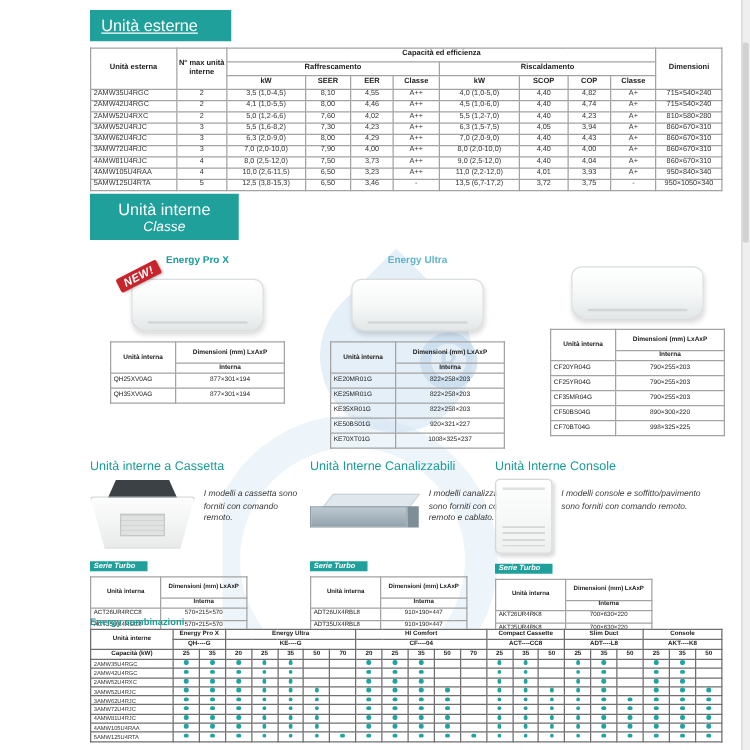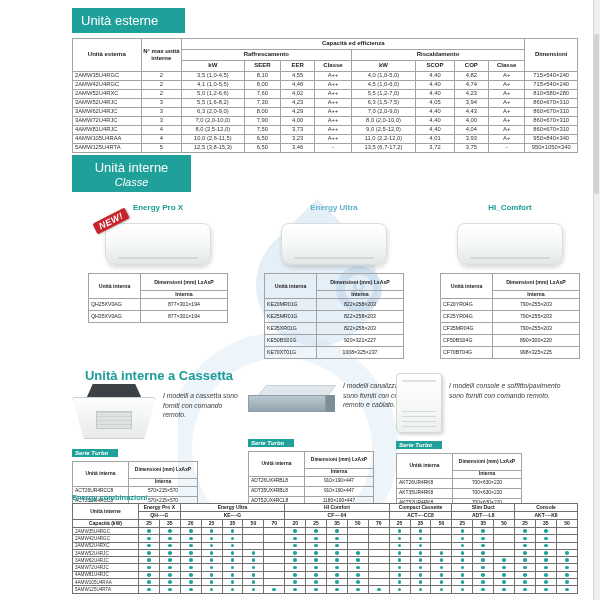--- a/index.html
+++ b/index.html
@@ -5,21 +5,21 @@
   * { box-sizing: border-box; }
   html,body { margin:0; padding:0; }
   body {
     width:600px; height:600px; position:relative; overflow:hidden;
     background:#ffffff; font-family:"Liberation Sans", sans-serif; color:#222;
   }
   .z { position:absolute; z-index:1; }
 
   
   .teal-box { background:#1FA09B; color:#fff; }
-  .box-esterne { left:72px; top:8px; width:113px; height:25px; display:flex; align-items:center; padding-left:9px; font-size:13px; }
+  .box-esterne { left:72px; top:8px; width:113px; height:25px; display:flex; align-items:center; padding-left:9px; font-size:13px;text-decoration:underline; }
   .box-parete  { left:72px; top:155px; width:119px; height:37px; display:flex; flex-direction:column; align-items:center; justify-content:center; }
   .box-parete .l1 { font-size:13px; }
   .box-parete .l2 { font-size:11px; font-style:italic; margin-top:1px; }
 
   
   table { border-collapse:collapse; table-layout:fixed; }
   .outdoor-table { left:72px; top:38px; width:506px; background:#fff; }
   .outdoor-table th, .outdoor-table td { border:1px solid #a3a3a3; font-size:6px; text-align:center; padding:0 1px; line-height:1.25; }
   .outdoor-table thead th { font-weight:bold; height:11px; }
   .outdoor-table tbody tr { height:9px; }
@@ -47,21 +47,21 @@
   .spec-table tbody td.model-cell { text-align:left; padding-left:2px; }
   .spec-table col.c1 { width:52px; }
 
   .small-spec { width:126px; margin:2px 0 0 0; }
   .small-spec col.c1 { width:56px; }
   .small-spec tbody tr { height:10px; }
   .small-spec th, .small-spec td { font-size:4.9px; }
 
   
   .sec-col { top:368px; width:174px; }
-  .sec-title { color:#1B9C96; font-weight:bold; font-size:13px; text-align:center; height:10px; }
+  .sec-title { color:#1B9C96; font-weight:normal; font-size:10px; text-align:left; height:10px; }
   .sec-flex { display:flex; gap:7px; margin-top:5px; align-items:flex-start; min-height:58px; }
   .desc { font-style:italic; font-size:6.8px; color:#3a3a3a; line-height:1.4; padding-top:8px; }
   .serie-label { display:inline-block; background:#1FA09B; color:#fff; font-size:6px; font-weight:bold; font-style:italic; padding:1px 10px 1px 3px; }
 
   
   .cassette { width:84px; height:56px; position:relative; flex:none; }
   .cassette-top { position:absolute; left:14px; top:1px; width:56px; height:15px; background:#3c4146; clip-path:polygon(0 100%,100% 100%,88% 0,12% 0); }
   .cassette-panel { position:absolute; left:0; top:14px; width:84px; height:42px;
     background:linear-gradient(#fdfdfd,#e9ebeb); border:1px solid #ccd0d0; border-radius:3px;
     clip-path:polygon(0 0,100% 0,86% 100%,14% 100%); }
@@ -345,21 +345,20 @@
         </tr>
         <tr>
           <td class="model-cell">KE70XT01G</td>
           <td>1008×325×237</td>
         </tr>
       </tbody>
   </table>
 </div>
 
 <div class="z wall-col" style="left:424px">
-  <div class="wall-title">HI_Comfort</div>
   <div class="unit-img"></div>
   <table class="spec-table">
     <colgroup>
         <col class="c1">
         <col>
       </colgroup>
     <thead>
       <tr>
           <th rowspan="2" class="h-top">Unità interna</th>
           <th class="h-top">Dimensioni (mm) LxAxP</th>
@@ -433,20 +432,21 @@
         </tr>
         <tr>
           <td class="model-cell">PE-GEA-LD</td>
           <td>620×40×620</td>
         </tr>
       </tbody>
   </table>
 </div>
 
 <div class="z sec-col" style="left:248px">
+  <div class="sec-title">Unità Interne Canalizzabili</div>
   <div class="sec-flex">
     <div class="duct">
       <div class="duct-top"></div>
       <div class="duct-front"></div>
       <div class="duct-side"></div>
     </div>
     <div class="desc">I modelli canalizzabili sono forniti con comando remoto e cablato.</div>
   </div>
   <div class="serie-label">Serie Turbo</div>
   <table class="spec-table small-spec">
@@ -474,20 +474,21 @@
         </tr>
         <tr>
           <td class="model-cell">ADT52UX4RCL8</td>
           <td>1180×190×447</td>
         </tr>
       </tbody>
   </table>
 </div>
 
 <div class="z sec-col" style="left:396px">
+  <div class="sec-title">Unità Interne Console</div>
   <div class="sec-flex">
     <div class="console"></div>
     <div class="desc" style="width:112px">I modelli console e soffitto/pavimento sono forniti con comando remoto.</div>
   </div>
   <div class="serie-label">Serie Turbo</div>
   <table class="spec-table small-spec">
     <colgroup>
         <col class="c1">
         <col>
       </colgroup>

